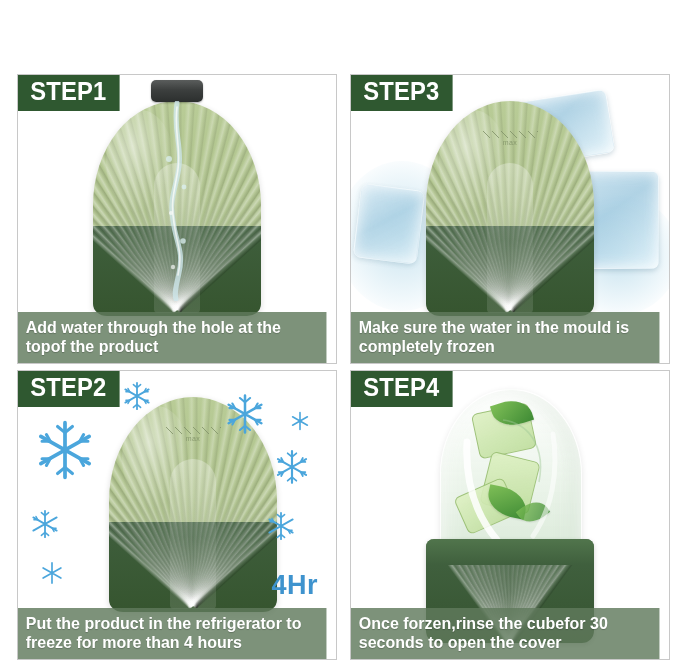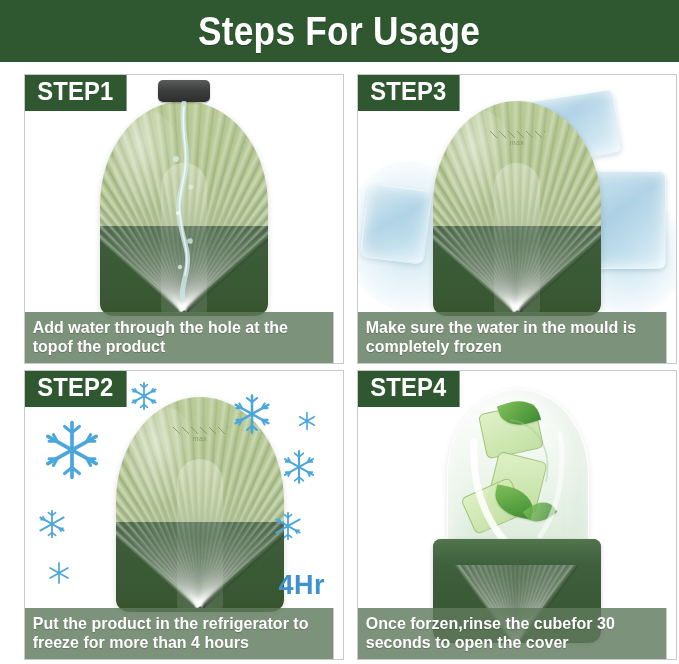--- a/index.html
+++ b/index.html
@@ -23,21 +23,21 @@
     font-weight:bold;
     letter-spacing:0.3px;
     font-family:"Liberation Sans", sans-serif;
     transform:scaleX(0.86);
     text-shadow:0 1px 1px rgba(0,0,0,.25);
     white-space:nowrap;
   }
 
   
   .grid{
-    position:absolute;left:7px;top:62px;width:668px;height:602px;
+    position:absolute;left:0;top:62px;width:668px;height:602px;
   }
   .panel{
     position:absolute;
     width:318px;height:288px;
     background:#ffffff;
     border:1px solid #c8c8c8;
     overflow:hidden;
   }
   .p1{left:17px;top:12px;}
   .p3{left:350px;top:12px;}
@@ -199,23 +199,20 @@
     position:absolute;left:0;top:0;width:100%;height:26px;
     background:linear-gradient(180deg,#51754c,#3f5f3d);
     z-index:3;
   }
 </style>
 </head>
 <body>
 
 <div class="page">
 
-  <div class="header">
-    <div class="header-title">Steps For Usage</div>
-  </div>
 
   <div class="grid">
 
     <div class="panel p1">
       <div class="scene">
         <div class="cap"></div>
         <div class="mould">
           <div class="mould-shape">
             <div class="ribs">
                 <div class="rib" style="transform: rotate(-48deg); opacity: 1;"></div>

